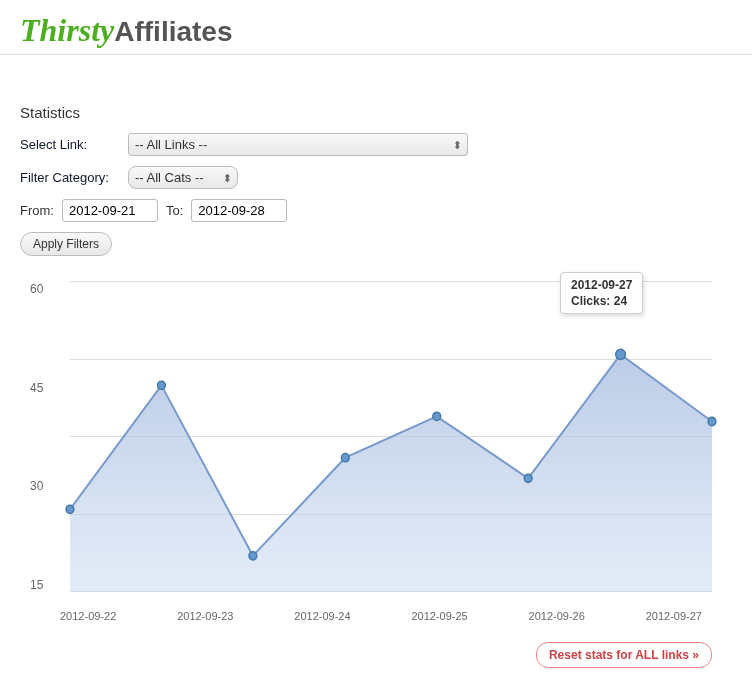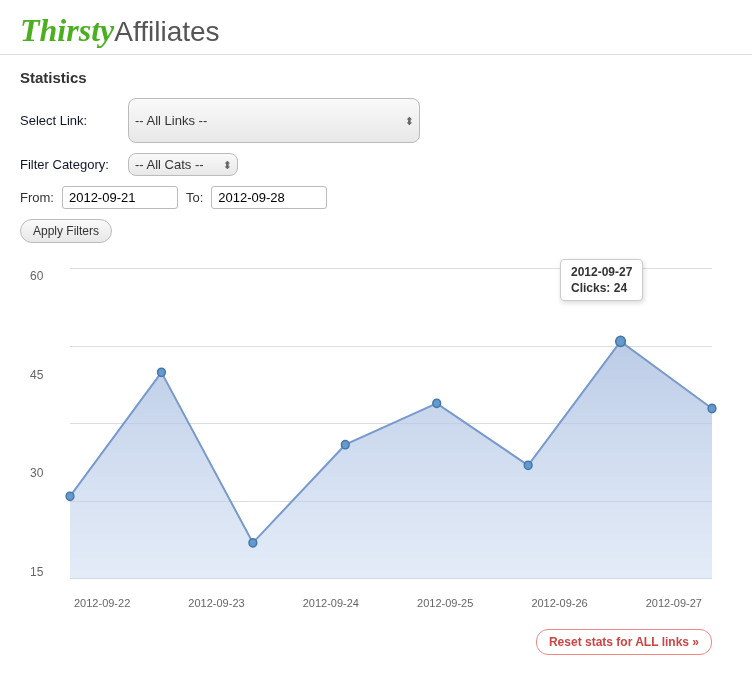--- a/index.html
+++ b/index.html
@@ -23,51 +23,52 @@
       font-family: Georgia, 'Times New Roman', serif;
       font-style: italic;
       color: #4caf20;
       font-weight: bold;
       text-align: center;
     }
     .logo-affiliates {
       font-family: Arial, sans-serif;
       font-style: normal;
       color: #555;
-      font-weight: normal;
+      font-weight: bold;
       font-size: 28px;
       margin-top: 44px;
     }
     .content {
       padding: 14px 20px;
     }
     .section-title {
       font-size: 15px;
-      font-weight: bold;
+      font-weight: normal;
       margin-bottom: 12px;
+      margin-top: 35px;
     }
     .filter-row {
       display: flex;
       align-items: center;
       margin-bottom: 10px;
     }
     .filter-label {
       margin-right: 8px;
       color: #0f172a;
       min-width: 100px;
     }
     .filter-label-short {
       margin-right: 8px;
       color: #333;
     }
     select.link-select {
-      width: 292px;
-      padding: 14px 6px;
+      width: 340px;
+      padding: 3px 6px;
       border: 1px solid #bbb;
-      border-radius: 8px;
+      border-radius: 3px;
       background: linear-gradient(to bottom, #f9f9f9, #e8e8e8);
       font-size: 13px;
       color: #333;
       appearance: none;
       -webkit-appearance: none;
       cursor: pointer;
     }
     .select-wrapper {
       position: relative;
       display: inline-block;
@@ -92,21 +93,21 @@
       color: #333;
       appearance: none;
       -webkit-appearance: none;
       cursor: pointer;
     }
     .date-input {
       padding: 3px 6px;
       border: 1px solid #bbb;
       border-radius: 3px;
       font-size: 13px;
-      width: 116px;
+      width: 96px;
     }
     .apply-btn {
       padding: 4px 12px;
       border: 1px solid #bbb;
       border-radius: 12px;
       background: linear-gradient(to bottom, #f9f9f9, #e8e8e8);
       font-size: 12px;
       cursor: pointer;
       color: #333;
     }
@@ -163,21 +164,21 @@
     .tooltip-date {
       font-weight: bold;
       margin-bottom: 2px;
     }
     .tooltip-clicks span {
       font-weight: bold;
     }
     .x-axis-labels {
       position: absolute;
       bottom: -30px;
-      left: 14px;
+      left: 0;
       right: 0;
       display: flex;
       justify-content: space-between;
     }
     .x-label {
       font-size: 11px;
       color: #666;
       text-align: center;
     }
     .reset-btn-row {

